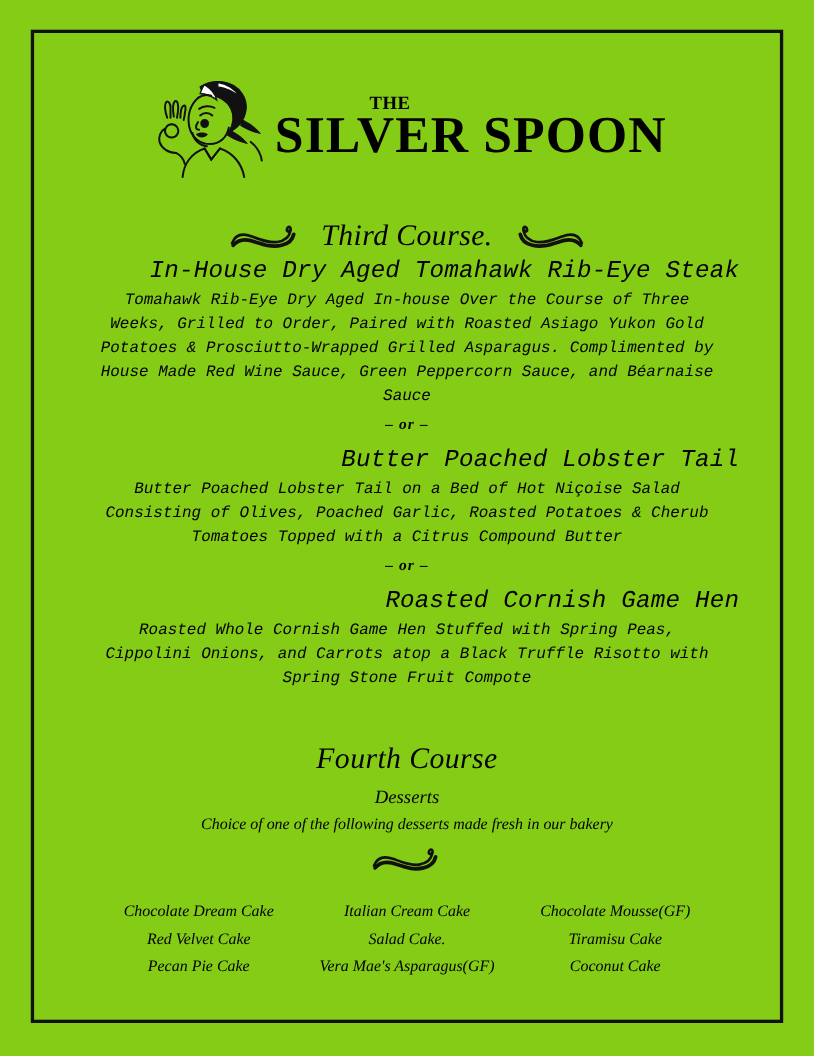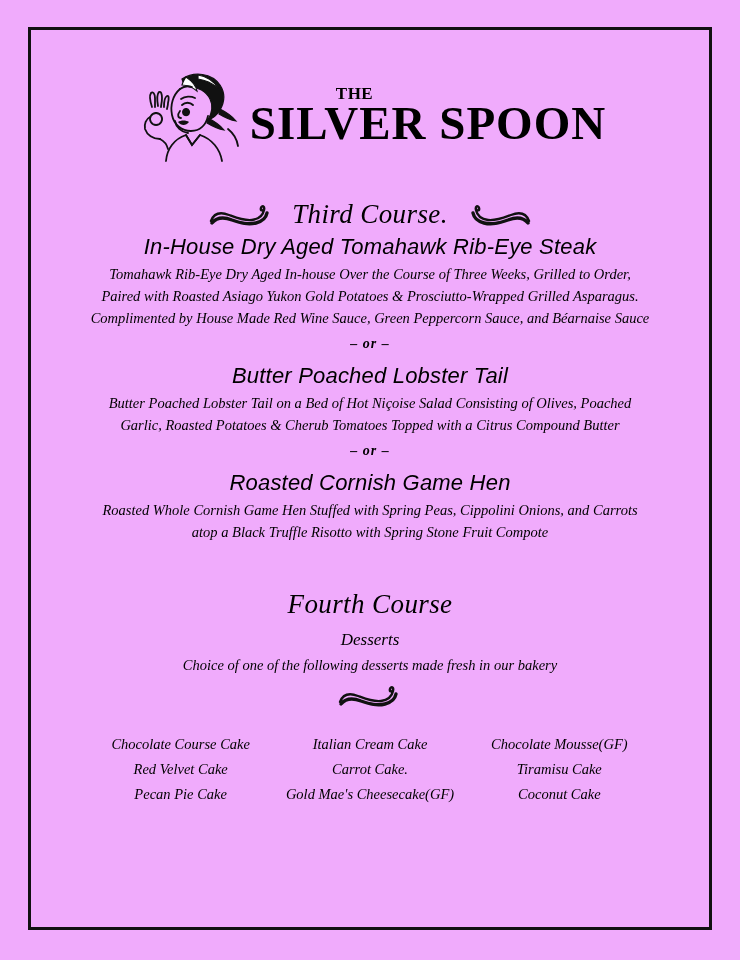--- a/index.html
+++ b/index.html
@@ -12,21 +12,21 @@
     height: 960px;
     font-family: "Liberation Serif", "DejaVu Serif", serif;
     color: #000000;
     overflow: hidden;
   }
 
   .page {
     position: relative;
     width: 740px;
     height: 960px;
-    background: #f0abfc;
+    background: #84cc16;
   }
 
   
   .page-border {
     position: absolute;
     left: 28px;
     top: 27px;
     width: 684px;
     height: 903px;
     border: 3px solid #111111;
@@ -111,30 +111,30 @@
   .flourish.flip { transform: scaleX(-1); }
 
   .course-head-plain {
     text-align: center;
     margin-top: 46px;
   }
   .course-head-plain .course-title { font-size: 27px; }
 
   
   .dish-name {
-    text-align: center;
-    font-family: Liberation Sans, sans-serif;
+    text-align: right;
+    font-family: Liberation Mono, monospace;
     font-size: 22px;
     font-style: italic;
     letter-spacing: 0.2px;
     margin-top: 4px;
   }
   .dish-desc {
     text-align: center;
-    font-family: Liberation Serif, serif;
+    font-family: Liberation Mono, monospace;
     font-style: italic;
     font-size: 14.5px;
     line-height: 1.52;
     margin: 3px auto 0;
     max-width: 560px;
   }
   .or-sep {
     text-align: center;
     font-family: "Liberation Serif", "DejaVu Serif", serif;
     font-style: italic;
@@ -283,28 +283,28 @@
 
     <div class="dessert-flourish-row">
       <svg class="flourish" viewBox="0 0 66 24" aria-hidden="true">
         <path d="M3 18 C6 10 13 9 21 12 C29 15 36 18 44 17 C51 16 55 12 56 7 C57 3 54 2 53 5 C52 8 55 8 56 6" fill="none" stroke="#111" stroke-width="2.4" stroke-linecap="round"></path>
         <path d="M4 20 C9 14 16 14 24 17 C33 20 40 22 48 20 C54 18.5 58 15 59 10" fill="none" stroke="#111" stroke-width="3.4" stroke-linecap="round"></path>
       </svg>
     </div>
 
     <div class="dessert-columns">
       <div class="dessert-col">
-        <div class="dessert-item">Chocolate Course Cake</div>
+        <div class="dessert-item">Chocolate Dream Cake</div>
         <div class="dessert-item">Red Velvet Cake</div>
         <div class="dessert-item">Pecan Pie Cake</div>
       </div>
       <div class="dessert-col">
         <div class="dessert-item">Italian Cream Cake</div>
-        <div class="dessert-item">Carrot Cake.</div>
-        <div class="dessert-item">Gold Mae's Cheesecake(GF)</div>
+        <div class="dessert-item">Salad Cake.</div>
+        <div class="dessert-item">Vera Mae's Asparagus(GF)</div>
       </div>
       <div class="dessert-col">
         <div class="dessert-item">Chocolate Mousse(GF)</div>
         <div class="dessert-item">Tiramisu Cake</div>
         <div class="dessert-item">Coconut Cake</div>
       </div>
     </div>
 
   </div>
 </div>

